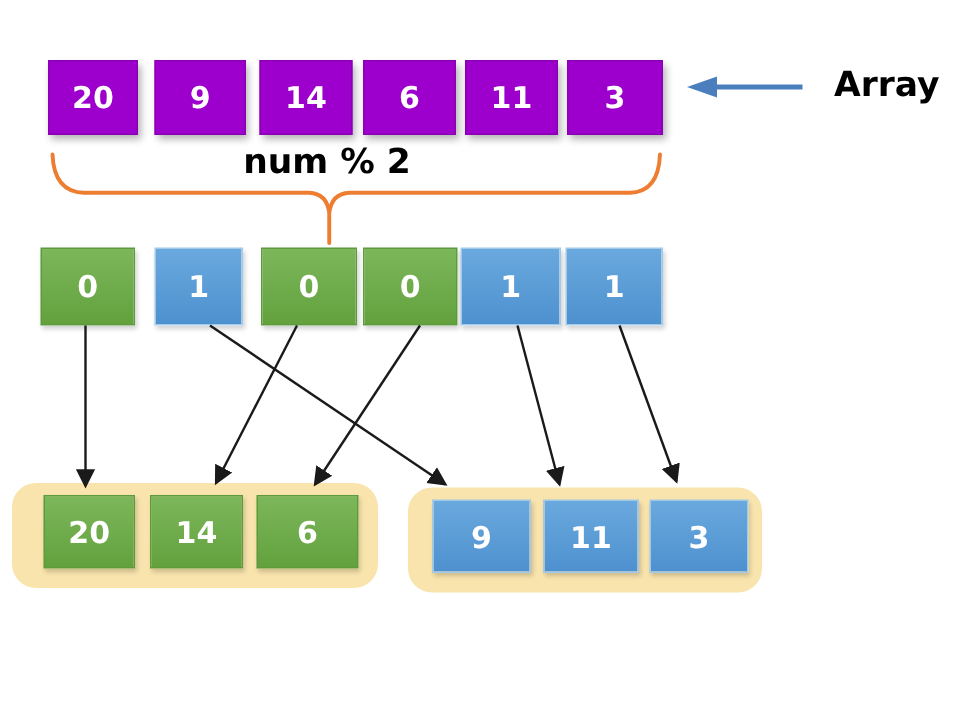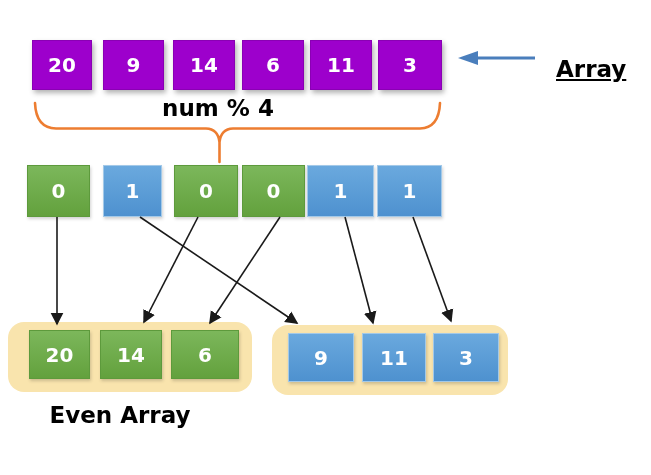--- a/index.html
+++ b/index.html
@@ -42,44 +42,43 @@
 
 <div class="canvas">
 
   <div class="box purple" style="left:32px;width:58px;">20</div>
   <div class="box purple" style="left:103px;width:59px;">9</div>
   <div class="box purple" style="left:173px;width:60px;">14</div>
   <div class="box purple" style="left:242px;width:60px;">6</div>
   <div class="box purple" style="left:310px;width:60px;">11</div>
   <div class="box purple" style="left:378px;width:62px;">3</div>
 
-  <div class="lbl" style="left:556px;top:56px;text-decoration:underline;">Array</div>
+  <div class="lbl" style="left:556px;top:44px;">Array</div>
 
-  <div class="lbl" style="left:118px;top:95px;width:200px;">num % 4</div>
+  <div class="lbl" style="left:118px;top:95px;width:200px;">num % 2</div>
 
   <div class="box mid green" style="left:27px;width:61px;">0</div>
   <div class="box mid blue" style="left:103px;width:57px;">1</div>
   <div class="box mid green" style="left:174px;width:62px;">0</div>
   <div class="box mid green" style="left:242px;width:61px;">0</div>
   <div class="box mid blue" style="left:307px;width:65px;">1</div>
   <div class="box mid blue" style="left:377px;width:63px;">1</div>
 
   <div class="tray" style="left:8px;top:322px;width:244px;height:70px;">
     <div class="box green" style="left:21px;width:59px;">20</div>
     <div class="box green" style="left:92px;width:60px;">14</div>
     <div class="box green" style="left:163px;width:66px;">6</div>
   </div>
 
   <div class="tray" style="left:272px;top:325px;width:236px;height:70px;">
     <div class="box blue" style="left:16px;width:64px;">9</div>
     <div class="box blue" style="left:90px;width:62px;">11</div>
     <div class="box blue" style="left:161px;width:64px;">3</div>
   </div>
 
-  <div class="lbl" style="left:25px;top:402px;width:190px;">Even Array</div>
 
   <svg class="overlay" width="651" height="475" viewBox="0 0 651 475">
     <defs>
       <marker id="ah" markerWidth="9" markerHeight="9" refX="7" refY="4.5" orient="auto">
         <path d="M0,0.5 L8,4.5 L0,8.5 Z" fill="#1a1a1a"></path>
       </marker>
     </defs>
 
     <g>
       <line x1="535" y1="58" x2="477" y2="58" stroke="var(--arrow_blue)" stroke-width="3.2"></line>

